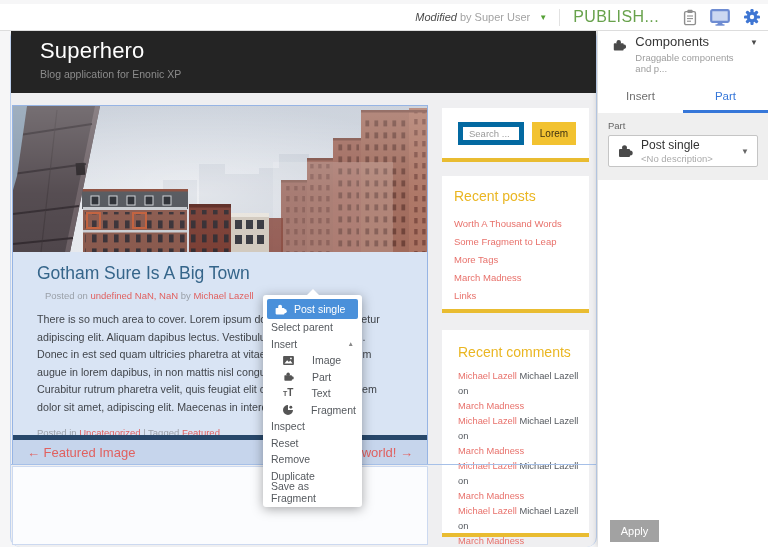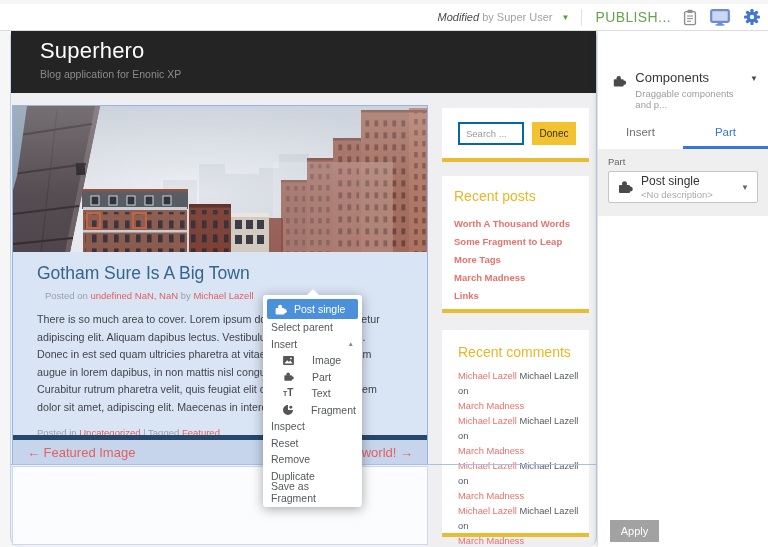--- a/index.html
+++ b/index.html
@@ -7,21 +7,21 @@
   body { font-family:"Liberation Sans","DejaVu Sans",sans-serif; background:#f6f6f7; position:relative; }
 
   
   .topbar { position:absolute; left:0; top:4px; width:768px; height:27px; background:#fff;
             border-bottom:1px solid #ddd; display:flex; align-items:center; justify-content:flex-end; z-index:40; }
   .tb-modified { font-size:11px; color:#555; margin-right:9px; }
   .tb-modified .mod { font-style:italic; color:#4a4a4a; }
   .tb-modified .by { color:#a3a3a3; }
   .tb-caret { font-size:8px; color:#54a035; margin-right:12px; cursor:pointer; }
   .tb-div { width:1px; height:17px; background:#e2e2e2; margin-right:13px; }
-  .tb-publish { font-size:14px; color:#68a24c; letter-spacing:.4px; margin-right:12px; cursor:pointer; }
+  .tb-publish { font-size:16px; color:#68a24c; letter-spacing:.4px; margin-right:24px; cursor:pointer; }
   .tb-icons { display:flex; align-items:center; gap:13px; margin-right:7px; }
   .tb-icons svg { display:block; cursor:pointer; }
 
   
   .page { position:absolute; left:10px; top:27px; width:587px; height:520px;
           background:#efeff1; border-left:1px solid #bfd2ef; border-right:1px solid #bfd2ef;border-radius:10px; }
   .site-header { position:absolute; left:0; top:0; width:100%; height:66px; background:#242424; padding:11px 0 0 29px; }
   .site-title { color:#fff; font-size:22px; letter-spacing:.2px; }
   .site-tagline { color:#8b8b8b; font-size:10.5px; margin-top:4px; }
 
@@ -42,29 +42,29 @@
   .post-nav a { font-size:13px; color:#e06160; text-decoration:none; }
 
   .region-line { position:absolute; left:0; right:0; top:437px; height:1px; background:#a6c0e8; z-index:6; }
   .footer-region { position:absolute; left:1px; top:439px; width:416px; height:79px;
                    background:#fbfcfe; border:1px solid #ccd9f0; }
 
   
   .bsidebar { position:absolute; left:431px; top:81px; width:147px; }
   .card { background:#fff; border-bottom:4px solid #e9bc31; }
   .search-card { height:54px; padding:14px 13px 0 16px; display:flex; gap:8px; }
-  .search-input { width:66px; height:23px; border:2px solid #0369a1; font-size:9.5px; padding:0 6px;
+  .search-input { width:66px; height:23px; border:5px solid #0369a1; font-size:9.5px; padding:0 6px;
                   color:#444; font-family:inherit; outline:none; }
   .search-input::placeholder { color:#9a9a9a; }
   .search-btn { width:46px; height:23px; background:#f2c230; border:none; font-size:10px; color:#3e3212;
                 font-family:inherit; cursor:pointer; }
   .posts-card { margin-top:14px; height:137px; padding:12px 10px 0 12px; }
   .card-h { font-size:14px; color:#eab622; font-weight:400; }
   .plinks { margin-top:10px; list-style:none; }
-  .plinks li { line-height:16px;font-weight:bold; }
+  .plinks li { line-height:16px; }
   .plinks a { font-size:9.5px; color:#e8716b; text-decoration:none; }
   .comments-card { margin-top:17px; height:207px; padding:14px 0 0 16px; }
   .clist { margin-top:9px; }
   .citem { font-size:9.3px; line-height:15px; color:#55595f; }
   .citem a { color:#e8716b; text-decoration:none; }
 
   
   .ctx { position:absolute; left:263px; top:295px; width:99px; background:#fff; z-index:50;
          border-radius:3px; box-shadow:0 2px 12px rgba(0,0,0,.35); padding:4px 4px 6px; }
   .ctx:before { content:""; position:absolute; top:-6px; left:44px; border:6px solid transparent;
@@ -77,21 +77,21 @@
   .ctx-item:first-of-type { margin-top:4px; }
   .ctx-item.sub { padding-left:16px; gap:18px; }
   .ctx-item .xic { display:flex; align-items:center; }
   .ctx-item .expander { margin-left:auto; font-size:6.5px; color:#888; }
   .txtic { font-weight:700; color:#555; line-height:1; }
   .txtic .t1 { font-size:7px; } .txtic .t2 { font-size:10px; }
 
   
   .inspector { position:absolute; left:598px; top:27px; width:170px; height:520px; background:#fff;
                box-shadow:-2px 0 5px rgba(0,0,0,.12); z-index:30; }
-  .insp-header { display:flex; gap:9px; padding:7px 10px 2px 14px; align-items:flex-start;margin-top:36px; }
+  .insp-header { display:flex; gap:9px; padding:7px 10px 2px 14px; align-items:flex-start; }
   .insp-header svg { margin-top:2px; }
   .insp-title { font-size:13px; color:#363636; }
   .insp-sub { font-size:9.5px; color:#9d9d9d; margin-top:3px; }
   .insp-caret { margin-left:auto; font-size:8px; color:#4a4a4a; margin-top:4px; cursor:pointer; }
   .insp-tabs { display:flex; margin-top:8px; }
   .tab { flex:1; text-align:center; font-size:11.5px; color:#6f6f6f; padding:6px 0 8px;
          border-bottom:3px solid transparent; cursor:pointer; }
   .tab.active { color:#3677d9; border-bottom-color:#3677d9; }
   .insp-form { background:#efefef; padding:7px 10px 13px; }
   .form-label { font-size:9.5px; color:#666; margin-bottom:4px; }
@@ -268,21 +268,21 @@
     <div class="post-nav-bar"></div>
     <div class="post-nav">
       <a href="#">← Featured Image</a>
       <a href="#">Hello world! →</a>
     </div>
   </div>
 
   <div class="bsidebar">
     <div class="card search-card">
       <input class="search-input" type="text" placeholder="Search ..." style="">
-      <button class="search-btn">Donec</button>
+      <button class="search-btn">Lorem</button>
     </div>
 
     <div class="card posts-card">
       <div class="card-h">Recent posts</div>
       <ul class="plinks">
         <li><a href="#">Worth A Thousand Words</a></li>
         <li><a href="#">Some Fragment to Leap</a></li>
         <li><a href="#">More Tags</a></li>
         <li><a href="#">March Madness</a></li>
         <li><a href="#">Links</a></li>

